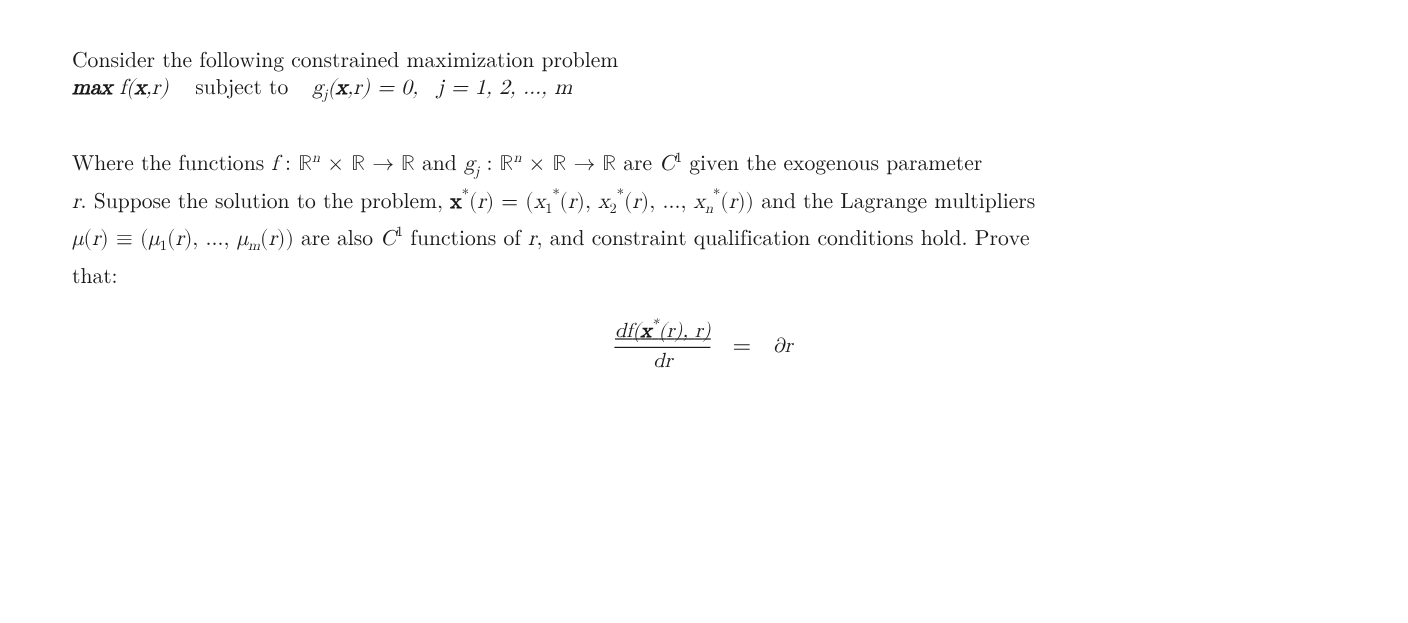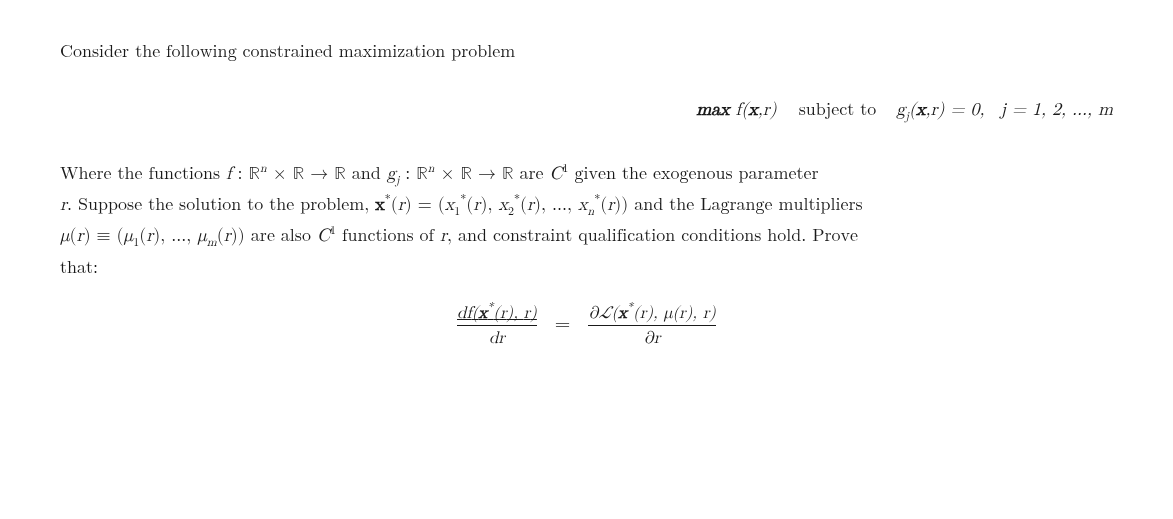--- a/index.html
+++ b/index.html
@@ -9,25 +9,24 @@
       font-size: 18px;
       color: #1a1a1a;
       width: 1173px;
       min-height: 519px;
       padding: 40px 60px;
     }
     .content {
       max-width: 1060px;
     }
     .intro-line {
-      margin-bottom: 36px;
       font-size: 18px;
     }
     .max-line {
-      text-align: right;
+      text-align: left;
       margin-bottom: 36px;
       font-size: 18px;
     }
     .description {
       font-size: 18px;
       line-height: 1.65;
       margin-bottom: 4px;
     }
     .equation-block {
       text-align: center;
@@ -95,23 +94,20 @@
     <span class="frac">
       <span class="num">
         <span style="font-style:italic;">df</span>(<strong>x</strong><sup>*</sup>(<span style="font-style:italic;">r</span>), <span style="font-style:italic;">r</span>)
       </span>
       <span class="den">
         <span style="font-style:italic;">dr</span>
       </span>
     </span>
     <span class="equals-sign" style="font-size:20px; vertical-align:middle; margin:0 12px;">=</span>
     <span class="frac">
-      <span class="num" style="text-decoration:none; border-bottom:1.5px solid #1a1a1a; padding-bottom:2px;">
-        <span style="font-style:italic;">∂ℒ</span>(<strong>x</strong><sup>*</sup>(<span style="font-style:italic;">r</span>), <span style="font-style:italic;">μ</span>(<span style="font-style:italic;">r</span>), <span style="font-style:italic;">r</span>)
-      </span>
       <span class="den">
         <span style="font-style:italic;">∂r</span>
       </span>
     </span>
   </div>
 
 
 </div>
 
 </body></html>

